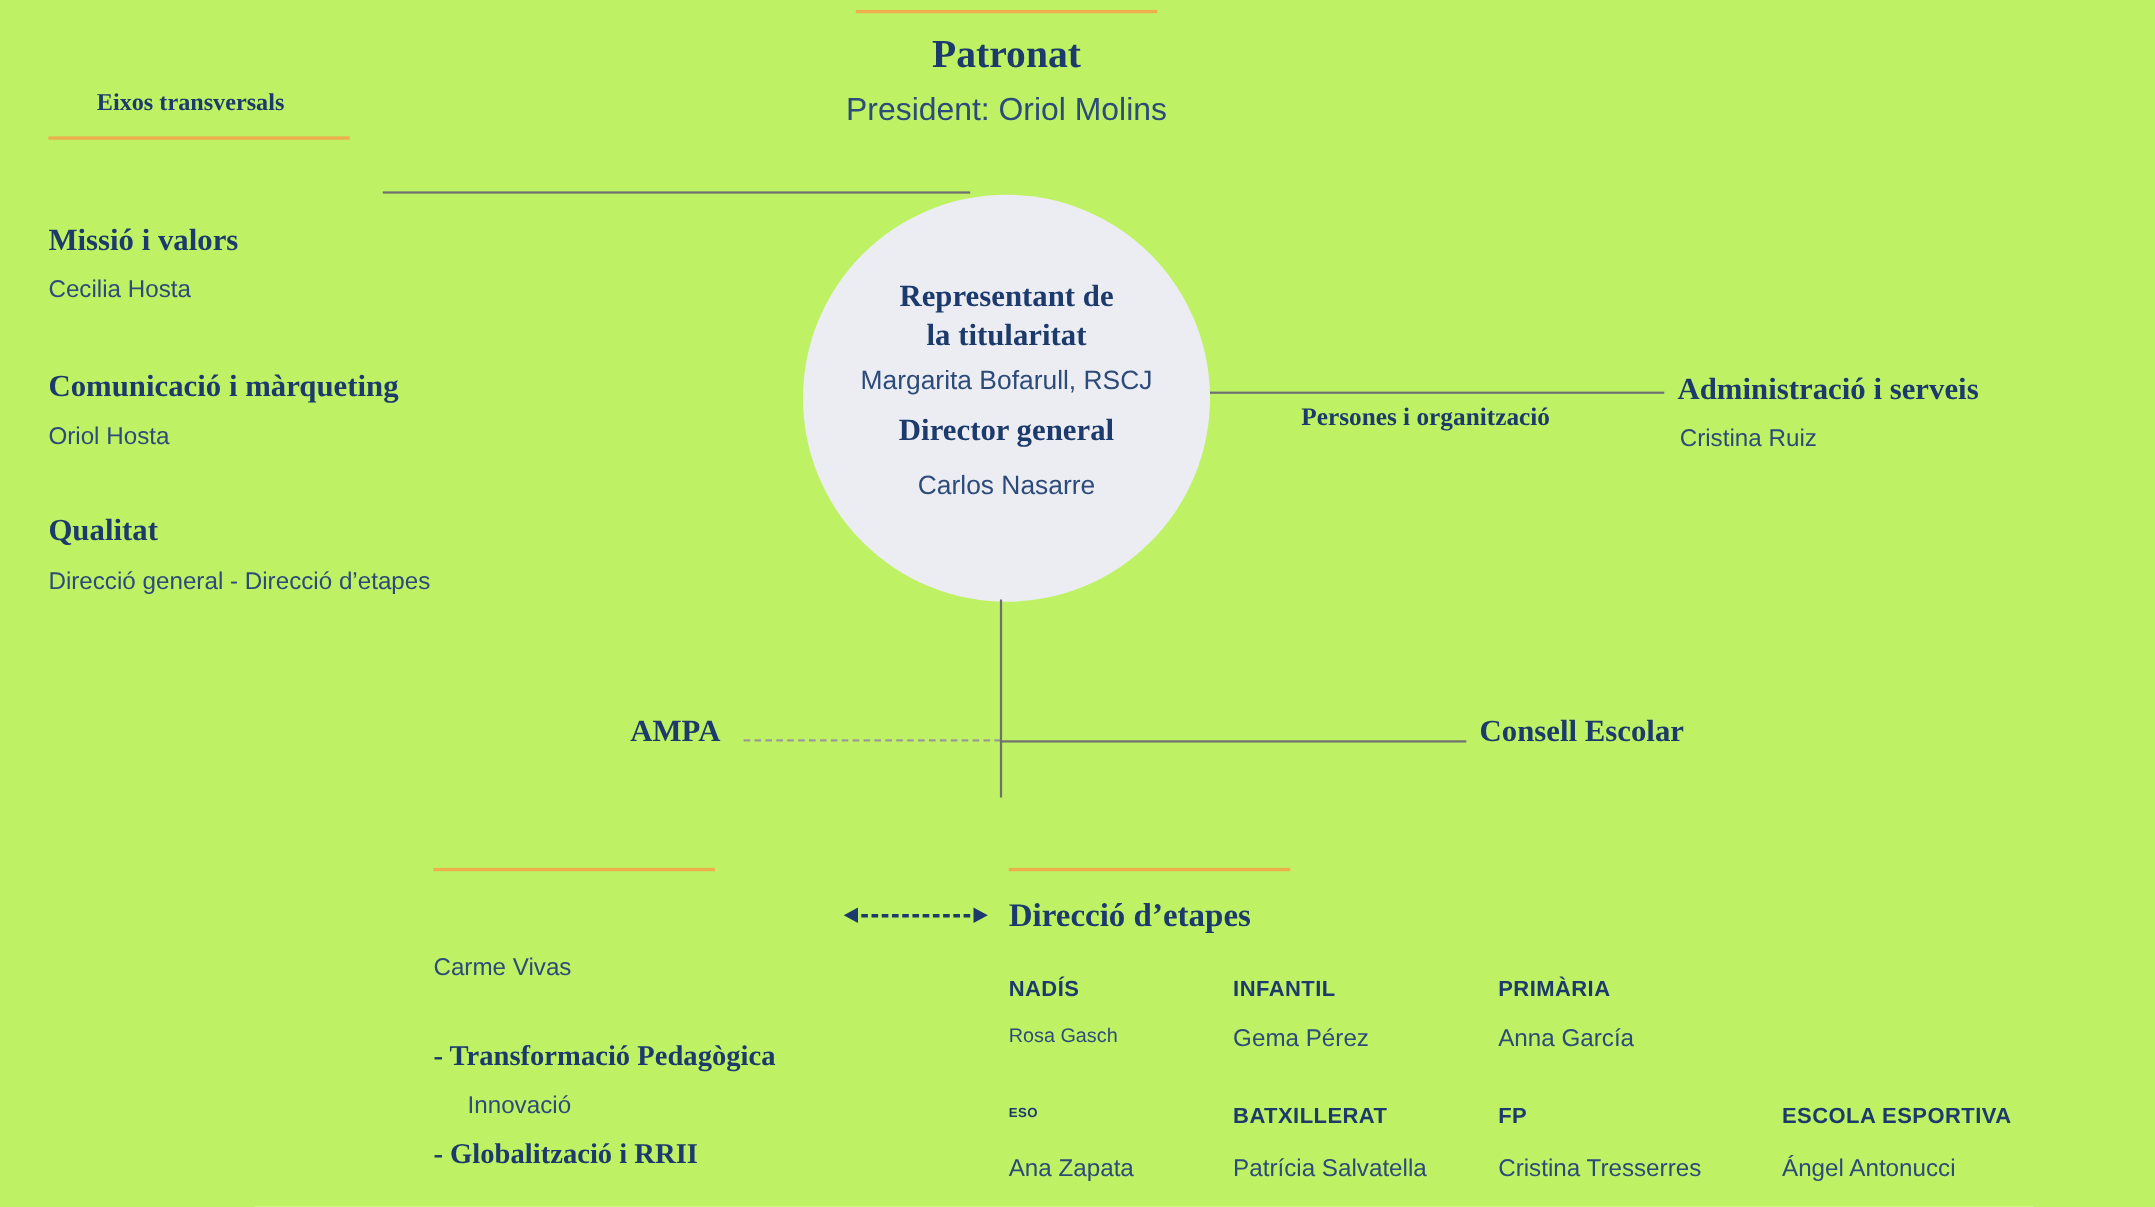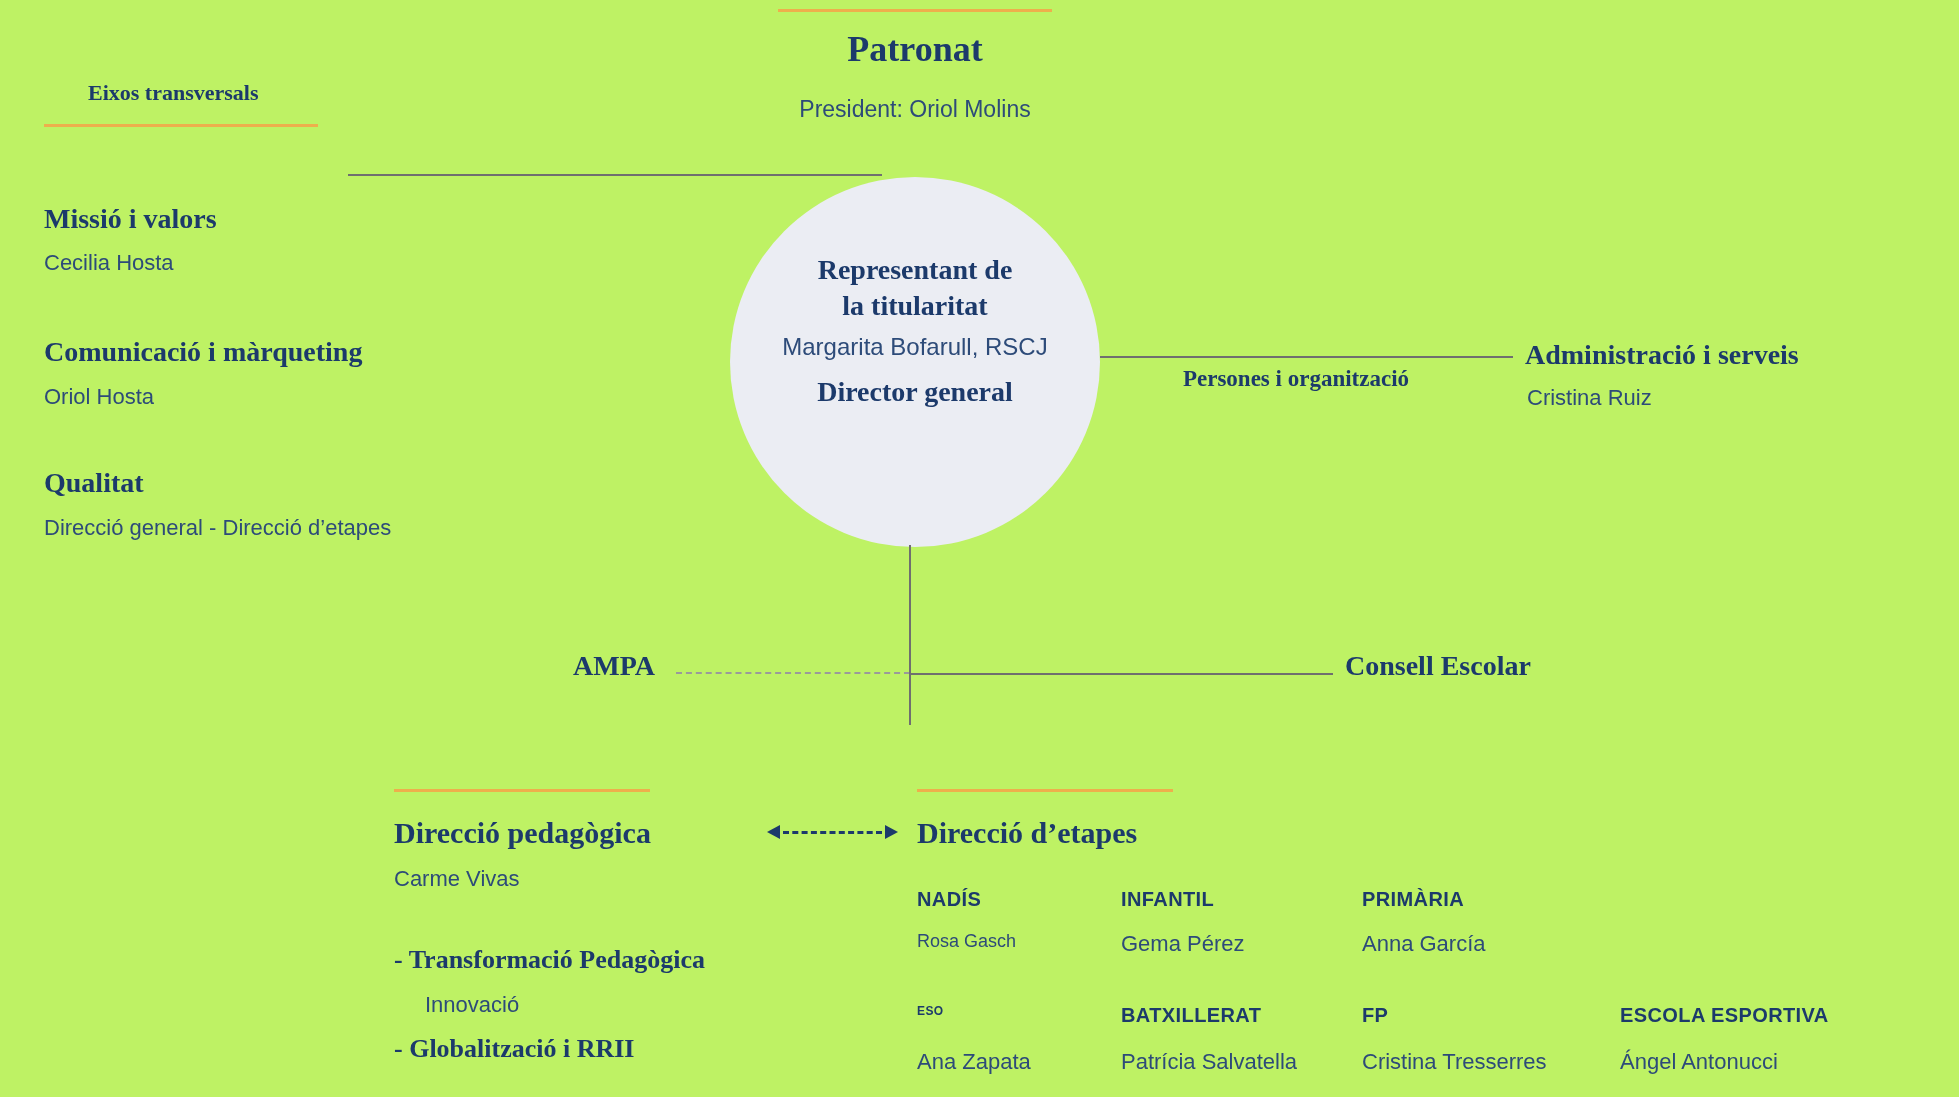--- a/index.html
+++ b/index.html
@@ -54,21 +54,21 @@
     border-left:13px solid var(--navy);
   }
 </style>
 </head>
 <body>
 
 <div class="stage">
 
   <div class="abs accent-bar" style="left:778px;top:9px;width:274px;"></div>
   <div class="abs serif center" style="left:715px;top:28px;width:400px;font-size:36px;">Patronat</div>
-  <div class="abs sans center" style="left:715px;top:84px;width:400px;font-size:23px;margin-top:12px;">President: Oriol Molins</div>
+  <div class="abs sans center" style="left:715px;top:84px;width:400px;font-size:29px;">President: Oriol Molins</div>
 
   <div class="abs serif" style="left:44px;top:80px;font-size:22px;margin-left:44px;">Eixos transversals</div>
   <div class="abs accent-bar" style="left:44px;top:124px;width:274px;"></div>
 
   <div class="abs serif" style="left:44px;top:203px;font-size:28px;">Missió i valors</div>
   <div class="abs sans" style="left:44px;top:250px;font-size:22px;">Cecilia Hosta</div>
 
   <div class="abs serif" style="left:44px;top:336px;font-size:28px;">Comunicació i màrqueting</div>
   <div class="abs sans" style="left:44px;top:384px;font-size:22px;">Oriol Hosta</div>
 
@@ -77,34 +77,34 @@
 
   <div class="abs hline" style="left:348px;top:174px;width:534px;"></div>
 
   <div class="abs circle" style="left:730px;top:177px;width:370px;height:370px;"></div>
   <div class="abs serif center" style="left:740px;top:252px;width:350px;font-size:28px;line-height:36px;">
     <span style="display:block;">Representant de</span>
     <span style="display:block;">la titularitat</span>
   </div>
   <div class="abs sans center" style="left:740px;top:333px;width:350px;font-size:24px;">Margarita Bofarull, RSCJ</div>
   <div class="abs serif center" style="left:740px;top:376px;width:350px;font-size:28px;">Director general</div>
+  <div class="abs sans center" style="left:740px;top:428px;width:350px;font-size:24px;">Carlos Nasarre</div>
 
   <div class="abs hline" style="left:1100px;top:356px;width:413px;"></div>
   <div class="abs serif center" style="left:1146px;top:366px;width:300px;font-size:23px;">Persones i organització</div>
   <div class="abs serif" style="left:1525px;top:339px;font-size:28px;">Administració i serveis</div>
   <div class="abs sans" style="left:1527px;top:385px;font-size:22px;">Cristina Ruiz</div>
 
   <div class="abs serif" style="left:573px;top:650px;font-size:28px;">AMPA</div>
   <div class="abs dashline" style="left:676px;top:672px;width:234px;"></div>
   <div class="abs vline" style="left:909px;top:545px;height:180px;"></div>
   <div class="abs hline" style="left:910px;top:673px;width:423px;"></div>
   <div class="abs serif" style="left:1345px;top:650px;font-size:28px;">Consell Escolar</div>
 
   <div class="abs accent-bar" style="left:394px;top:789px;width:256px;"></div>
-  <div class="abs serif" style="left:394px;top:816px;font-size:30px;">Direcció pedagògica</div>
   <div class="abs sans" style="left:394px;top:866px;font-size:22px;">Carme Vivas</div>
   <div class="abs serif" style="left:394px;top:945px;font-size:26px;">- Transformació Pedagògica</div>
   <div class="abs sans" style="left:425px;top:992px;font-size:22px;">Innovació</div>
   <div class="abs serif" style="left:394px;top:1034px;font-size:26px;text-align:center;">- Globalització i RRII</div>
 
   <div class="abs arrow" style="left:767px;top:825px;width:131px;height:14px;">
     <div class="head-left"></div>
     <div class="shaft"></div>
     <div class="head-right"></div>
   </div>

